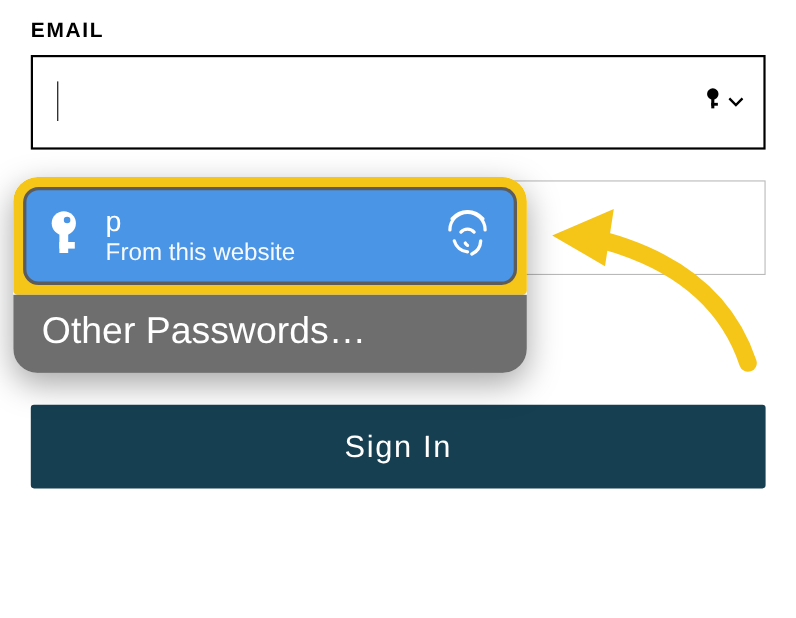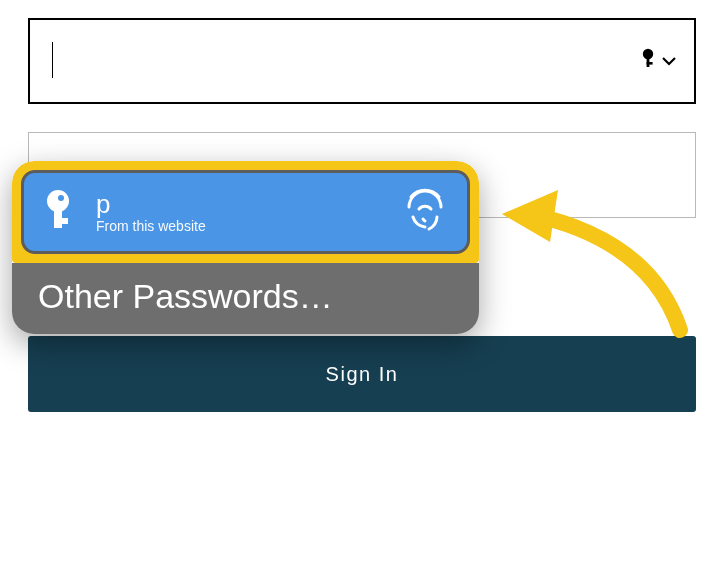--- a/index.html
+++ b/index.html
@@ -86,21 +86,21 @@
       color: #fff;
     }
     .suggestion-text {
       flex: 1;
     }
     .suggestion-user {
       font-size: 26px;
       line-height: 1.1;
     }
     .suggestion-sub {
-      font-size: 14px;
+      font-size: 22px;
       opacity: 0.95;
     }
     .autofill-other {
       background: #6e6e6e;
       color: #fff;
       font-size: 34px;
       padding: 14px 26px 18px;
     }
     
     .check-row {
@@ -126,41 +126,42 @@
       font-weight: 700;
       color: #000;
     }
     
     .signin-btn {
       width: 100%;
       height: 76px;
       background: #163f51;
       color: #fff;
       border: none;
-      font-size: 20px;
+      font-size: 28px;
       letter-spacing: 1.5px;
       cursor: pointer;
       border-radius: 3px;
     }
     
     .arrow {
       position: absolute;
       left: 480px;
       top: 180px;
       z-index: 5;
       pointer-events: none;
     }
   </style>
 </head>
 <body>
 
 
 
 
 <div class="field-group">
+  <div class="label">EMAIL</div>
   <div class="field-wrap">
     <input class="text-field" type="text" value="" style="">
     <div class="cursor"></div>
     <div class="key-toggle">
       <span>
         <svg width="18" height="22" viewBox="0 0 18 22">
           <circle cx="6" cy="6" r="5.2" fill="#000"></circle>
           <rect x="4.6" y="9" width="2.8" height="10" fill="#000"></rect>
           <rect x="4.6" y="14" width="6" height="2.6" fill="#000"></rect>
         </svg>

